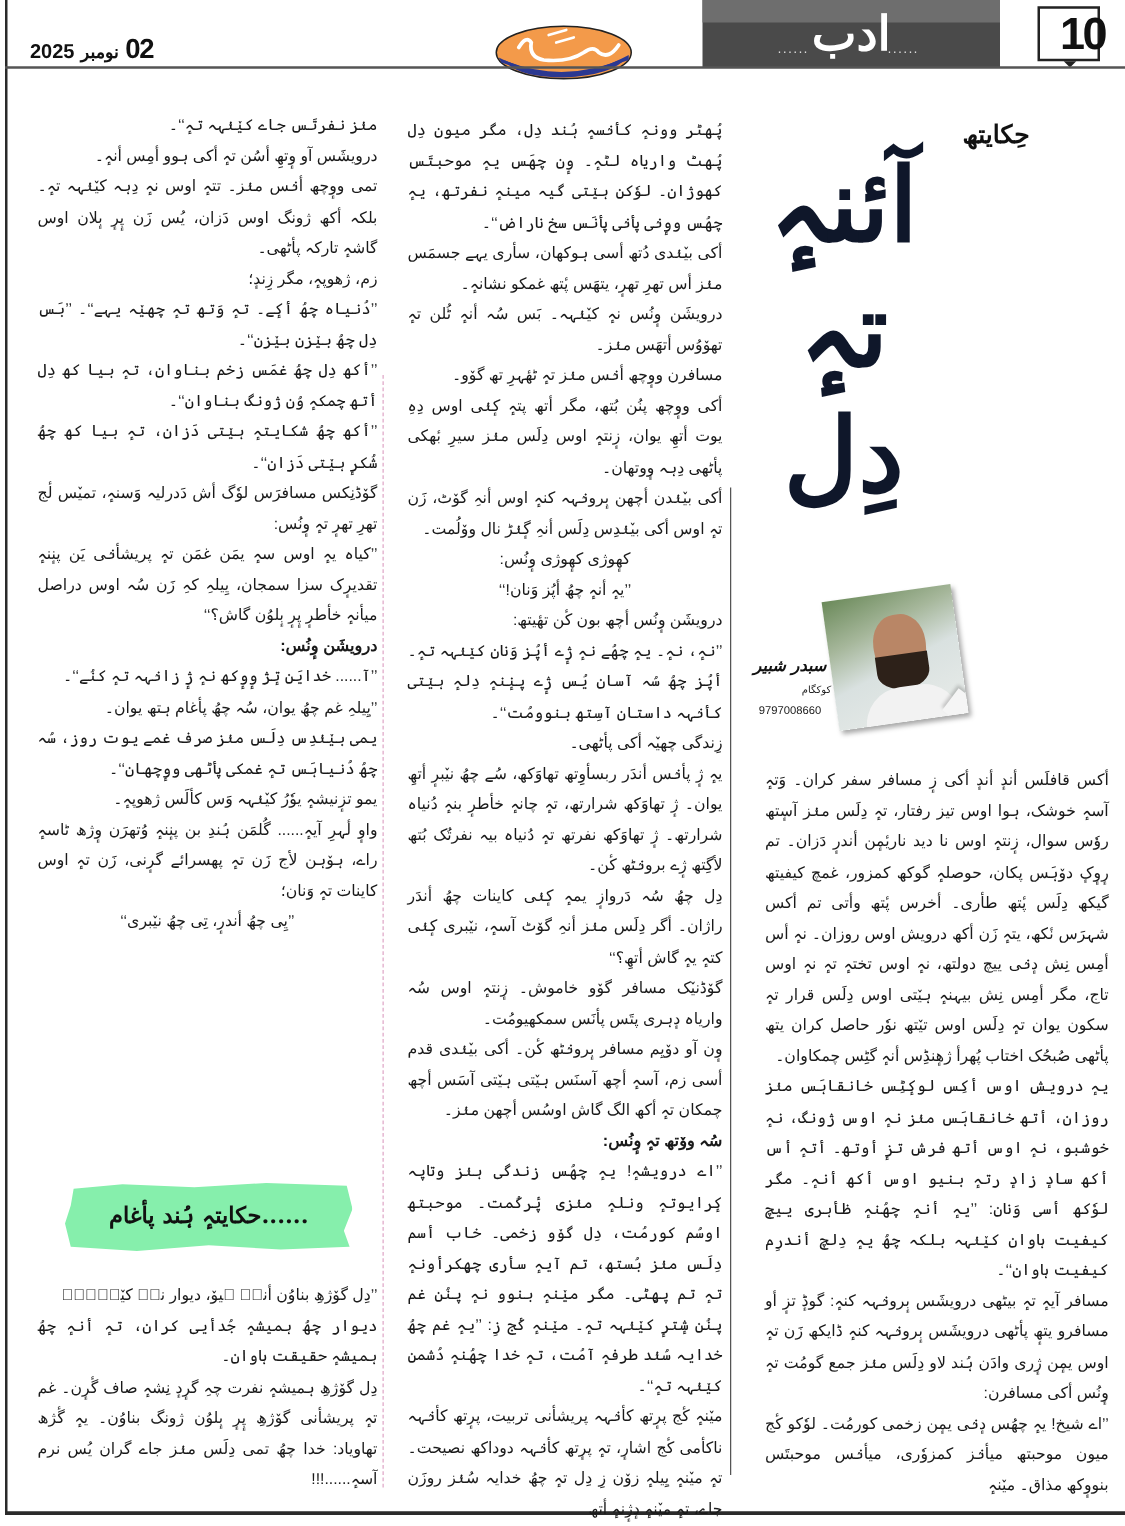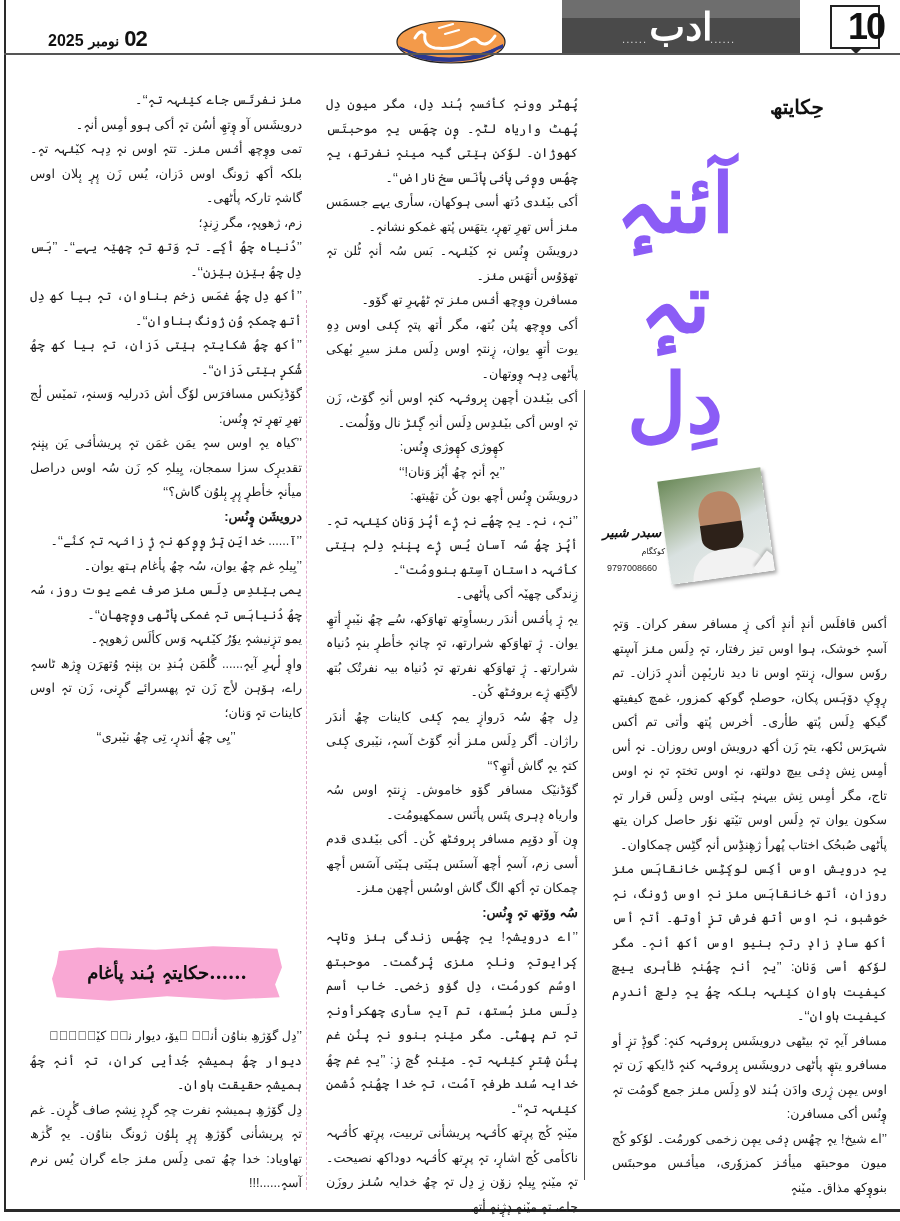--- a/index.html
+++ b/index.html
@@ -5,21 +5,21 @@
   * { box-sizing: border-box; margin: 0; padding: 0; }
   html, body { width: 900px; height: 1221px; background: #ffffff; overflow: hidden; }
   body { position: relative; font-family: "DejaVu Sans", sans-serif; color: #1a1a1a; }
 
   .left-border { position: absolute; left: 4px; top: 0; width: 2px; height: 1210px; background: #2a2a2a; }
   .bottom-border { position: absolute; left: 4px; right: 0; top: 1209px; height: 3px; background: #2a2a2a; }
 
   
   .header { position: absolute; left: 0; top: 0; width: 900px; height: 56px; }
   .header-rule { position: absolute; left: 4px; right: 0; top: 53px; height: 2px; background: #555; }
-  .date { position: absolute; left: 48px; top: 26px; font-family: "Liberation Sans", sans-serif; font-weight: 700; font-size: 16px; color: #111; direction: ltr; display: flex; align-items: baseline; gap: 5px; }
+  .date { position: absolute; left: 24px; top: 26px; font-family: "Liberation Sans", sans-serif; font-weight: 700; font-size: 16px; color: #111; direction: ltr; display: flex; align-items: baseline; gap: 5px; }
   .date .day { font-size: 22px; font-weight: 700; letter-spacing: -1px; text-align: right; }
   .date .month { font-size: 14px; font-weight: 700; }
   .logo { position: absolute; left: 395px; top: 20px; width: 112px; height: 44px; }
   .section-banner { position: absolute; left: 562px; top: 0; width: 238px; height: 54px; background: #4a4a4a; }
   .section-banner .top-band { position: absolute; left: 0; top: 0; right: 0; height: 18px; background: #6e6e6e; }
   .section-banner .title { position: absolute; left: 0; right: 0; top: 2px; text-align: center; color: #fff; font-family: "DejaVu Serif", serif; font-size: 38px; font-weight: 700; line-height: 50px; }
   .section-banner .dots { position: absolute; top: 34px; color: #ddd; font-size: 10px; letter-spacing: 1px; }
   .page-number { position: absolute; left: 830px; top: 5px; width: 50px; height: 44px; border: 2px solid #222; background: #fff; text-align: center; font-family: "Liberation Sans", sans-serif; font-weight: 700; font-size: 36px; line-height: 40px; color: #111; letter-spacing: -2px; padding-left: 16px; }
   .page-number .tick { position: absolute; left: 19px; bottom: -7px; width: 0; height: 0; border-left: 5px solid transparent; border-right: 5px solid transparent; border-top: 5px solid #222; }
 
@@ -27,36 +27,36 @@
   .col { position: absolute; top: 88px; direction: rtl; text-align: justify; font-family: Liberation Sans, sans-serif; font-size: 12.6px; line-height: 24.5px; color: #1a1a1a; }
   .col p { margin: 0; }
   .col-left { left: 30px; width: 272px; height: 1100px; }
   .col-mid { left: 326px; width: 252px; top: 92px; }
   .col-right { left: 612px; width: 275px; }
 
   .divider-pink { position: absolute; left: 306px; top: 300px; width: 0; height: 890px; border-left: 1px dashed #e0a8c8; }
   .divider-dark { position: absolute; left: 584px; top: 390px; width: 1px; height: 790px; background: #555; }
 
   .kicker { position: absolute; left: 770px; top: 95px; direction: rtl; font-family: "DejaVu Serif", serif; font-size: 20px; font-weight: 700; color: #111; }
-  .big-title { position: absolute; left: 615px; top: 115px; width: 120px; direction: rtl; text-align: center; font-family: "DejaVu Serif", serif; font-size: 82px; font-weight: 700; line-height: 100px; color: #8b5cf6; margin-top: 38px; }
+  .big-title { position: absolute; left: 615px; top: 115px; width: 120px; direction: rtl; text-align: center; font-family: "DejaVu Serif", serif; font-size: 82px; font-weight: 700; line-height: 100px; color: #0f172a; }
   .big-title span { display: block; }
 
   .author-photo { position: absolute; left: 664px; top: 474px; width: 104px; height: 104px; transform: rotate(-8deg); background: linear-gradient(160deg, #6b8a5a 0%, #a6b79b 30%, #d9e1e0 55%, #e9ece9 100%); box-shadow: 2px 3px 4px rgba(0,0,0,0.35); overflow: hidden; }
   .author-photo .face { position: absolute; left: 36px; top: 18px; width: 42px; height: 52px; border-radius: 45% 45% 50% 50%; background: #b98666; }
   .author-photo .beard { position: absolute; left: 36px; top: 50px; width: 42px; height: 28px; border-radius: 0 0 50% 50%; background: #2d2119; }
   .author-photo .shirt { position: absolute; left: 22px; top: 76px; width: 76px; height: 40px; border-radius: 30px 30px 0 0; background: #f2f2f2; }
   .author-photo .curl { position: absolute; right: -6px; bottom: -6px; width: 22px; height: 22px; background: #f5f5f5; transform: rotate(45deg); box-shadow: -2px -2px 3px rgba(0,0,0,0.2); }
   .author-name { position: absolute; left: 600px; top: 525px; width: 64px; direction: rtl; text-align: center; font-family: "DejaVu Serif", serif; font-size: 13px; font-weight: 700; font-style: italic; color: #111; }
   .author-loc { position: absolute; left: 600px; top: 547px; width: 64px; direction: rtl; text-align: center; font-size: 8px; color: #222; margin-left: 40px; }
   .author-phone { position: absolute; left: 600px; top: 563px; width: 64px; text-align: center; font-family: "Liberation Sans", sans-serif; font-size: 9px; color: #222; }
 
   .col-heading { font-weight: 700; font-size: 13px; }
   .center { text-align: center; }
 
-  .green-banner { position: absolute; left: 52px; top: 944px; width: 230px; height: 58px; background: #f9a8d4; direction: rtl; text-align: center; font-family: "DejaVu Serif", serif; font-size: 18px; font-weight: 700; line-height: 58px; color: #111; clip-path: polygon(3% 12%, 20% 6%, 45% 10%, 70% 4%, 98% 8%, 100% 40%, 97% 70%, 99% 92%, 75% 96%, 50% 90%, 25% 98%, 2% 92%, 0% 60%, 2% 35%); }
+  .green-banner { position: absolute; left: 52px; top: 944px; width: 230px; height: 58px; background: #86efac; direction: rtl; text-align: center; font-family: "DejaVu Serif", serif; font-size: 18px; font-weight: 700; line-height: 58px; color: #111; clip-path: polygon(3% 12%, 20% 6%, 45% 10%, 70% 4%, 98% 8%, 100% 40%, 97% 70%, 99% 92%, 75% 96%, 50% 90%, 25% 98%, 2% 92%, 0% 60%, 2% 35%); }
 </style>
 </head>
 <body>
 
 <div class="left-border"></div>
 <div class="bottom-border"></div>
 
 <div class="header">
   <div class="date">
     <span>2025</span>

